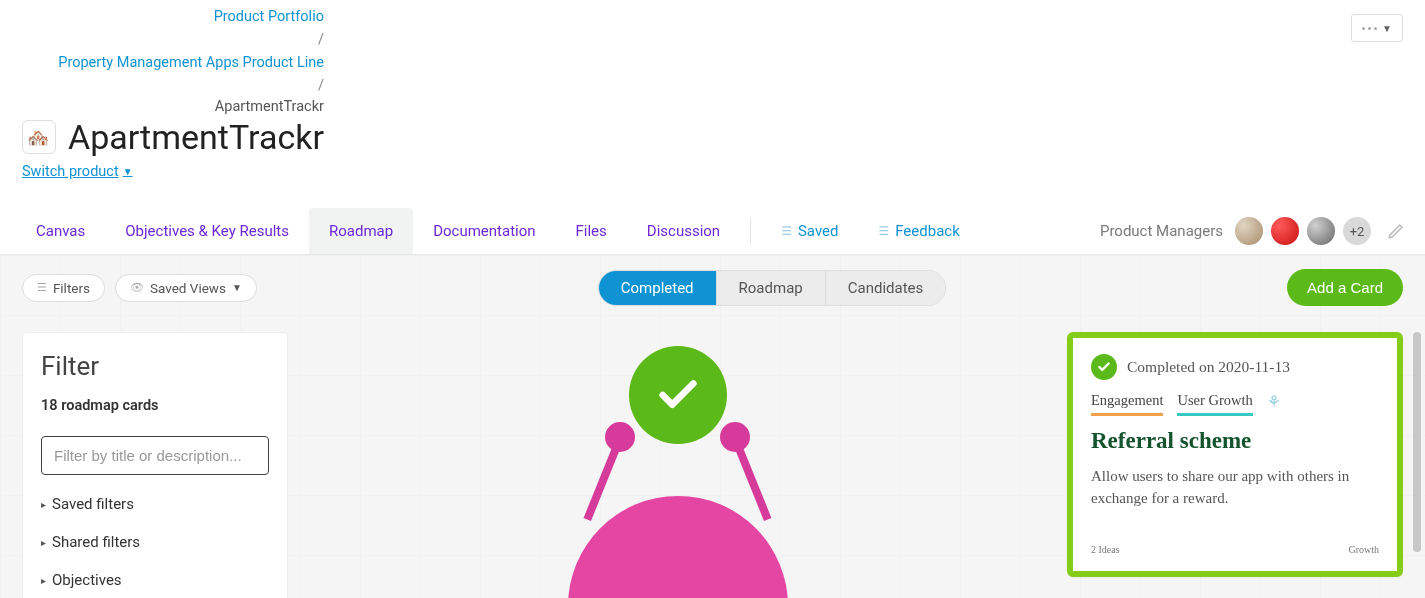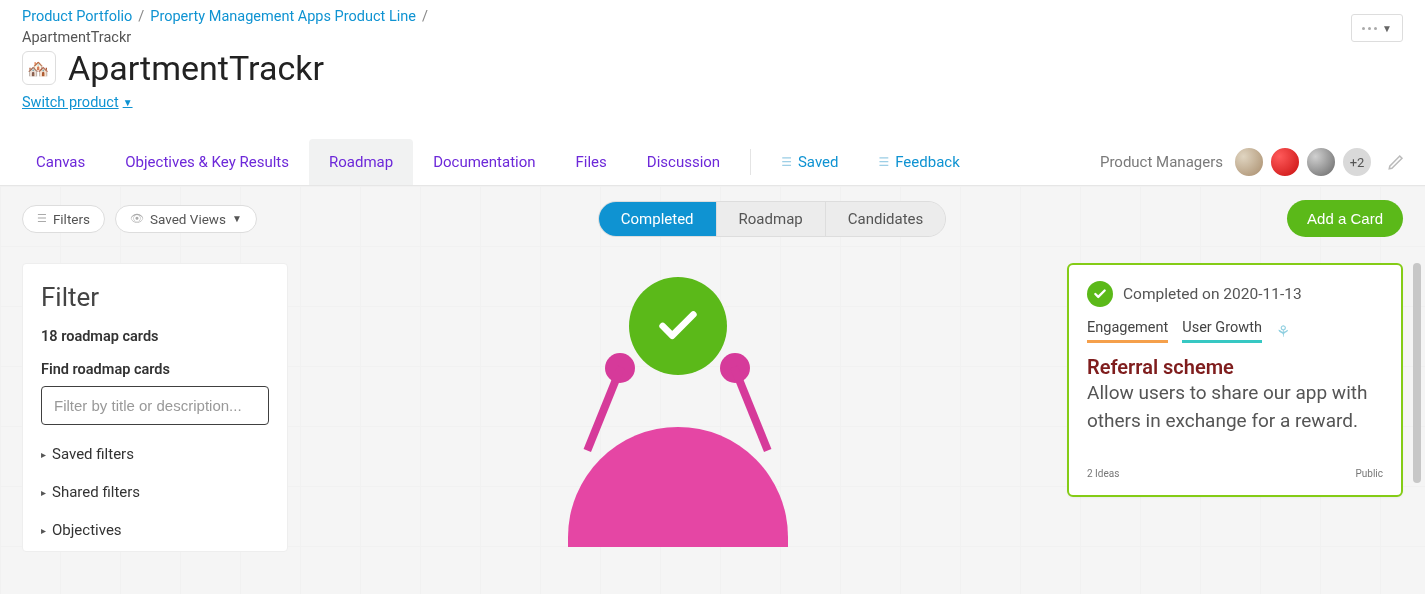--- a/index.html
+++ b/index.html
@@ -1,21 +1,21 @@
 <!DOCTYPE html>
 <html><head>
 <meta charset="utf-8">
 <style>
   * { box-sizing: border-box; margin: 0; padding: 0; }
   body { font-family: -apple-system, "Segoe UI", Roboto, Arial, sans-serif; background: #fff; color: #333; width: 1425px; }
   a { text-decoration: none; }
 
   
   .header { padding: 8px 22px 0; }
-  .breadcrumb { display: flex; align-items: flex-end; gap: 6px; font-size: 14.5px; }
+  .breadcrumb { display: flex; align-items: flex-end; gap: 6px; font-size: 14.5px; flex-direction: column; }
   .breadcrumb a { color: #0f93d2; }
   .breadcrumb .sep { color: #888; }
   .breadcrumb .current { color: #555; }
   .header-top { display: flex; justify-content: space-between; align-items: flex-start; }
   .dots-btn { margin-top: 6px; width: 52px; height: 28px; border: 1px solid #ddd; border-radius: 3px; display:flex; align-items:center; justify-content:center; gap:3px; cursor:pointer; }
   .dots-btn .d { width:3px; height:3px; border-radius:50%; background:#aaa; }
   .dots-btn .caret { font-size:10px; color:#666; margin-left:2px; }
 
   .title-row { display:flex; align-items:center; gap:12px; margin-top: 2px; }
   .app-icon { width:34px; height:34px; border:1px solid #ddd; border-radius:6px; display:flex; align-items:center; justify-content:center; font-size:18px; }
@@ -90,32 +90,32 @@
   .antenna { position:absolute; top:56px; width:145px; height:90px; z-index:2; }
   .antenna .ball { width:30px; height:30px; border-radius:50%; background:#d63a9a; position:absolute; top:20px; }
   .antenna .ball.l { left:0; }
   .antenna .ball.r { right:0; }
   .antenna .stick { position:absolute; width:8px; height:90px; background:#d63a9a; top:34px; }
   .antenna .stick.l { left:12px; transform:rotate(22deg); transform-origin: top center; }
   .antenna .stick.r { right:12px; transform:rotate(-22deg); transform-origin: top center; }
   .robot-head { width:220px; height:120px; border-radius:120px 120px 0 0; background:#e546a4; position:absolute; bottom:0; z-index:1; }
 
   .right-col { width:336px; position:relative; }
-  .card { background:#fff; border:2px solid #84cc16; border-radius:6px; padding:16px 18px; box-shadow:0 1px 2px rgba(0,0,0,0.04); }
+  .card { background:#fff; border:6px solid #84cc16; border-radius:6px; padding:16px 18px; box-shadow:0 1px 2px rgba(0,0,0,0.04);font-family:Liberation Serif, serif; }
   .card-top { display:flex; align-items:center; gap:10px; margin-bottom:12px; }
   .mini-check { width:26px; height:26px; border-radius:50%; background:#5bb919; display:flex; align-items:center; justify-content:center; flex-shrink:0; }
   .mini-check svg { width:14px; height:14px; }
   .card-top-text { font-size:15.5px; color:#555; }
-  .tags { display:flex; gap:14px; align-items:center; margin-bottom:12px; }
+  .tags { display:flex; gap:14px; align-items:flex-start; margin-bottom:12px; }
   .tag { font-size:14.5px; padding-bottom:4px; }
   .tag.eng { color:#444; border-bottom:3px solid #f5a04b; }
   .tag.gro { color:#444; border-bottom:3px solid #37c8c3; }
   .tag-icon { color:#8fcfe0; font-size:16px; }
-  .card h3 { font-size:20px; font-weight:600; color:#7f1d1d; margin-bottom:0; }
-  .card p { font-size:19px; color:#555; line-height:1.45; }
+  .card h3 { font-size:23px; font-weight:600; color:#14532d; margin-bottom:12px; }
+  .card p { font-size:15px; color:#555; line-height:1.45; }
   .card-footer { display:flex; justify-content:space-between; margin-top:34px; font-size:10px; color:#777; }
 
   .scroll-thumb { position:absolute; top:0; right:-18px; width:8px; height:220px; background:#c7c7c7; border-radius:4px; }
 </style>
 </head>
 <body>
 
 <div class="header">
   <div class="header-top">
     <div>
@@ -202,21 +202,20 @@
     </div>
 
     <button class="add-card">Add a Card</button>
   </div>
 
   <div class="columns">
 
     <div class="filter-panel">
       <h2>Filter</h2>
       <div class="fp-line bold">18 roadmap cards</div>
-      <div class="find-label">Find roadmap cards</div>
       <input class="search-input" placeholder="Filter by title or description..." style="">
       <div class="exp-item">
         <span class="caret">▸</span>
         <span>Saved filters</span>
       </div>
       <div class="exp-item">
         <span class="caret">▸</span>
         <span>Shared filters</span>
       </div>
       <div class="exp-item">
@@ -255,18 +254,18 @@
         </div>
         <div class="tags">
           <span class="tag eng">Engagement</span>
           <span class="tag gro">User Growth</span>
           <span class="tag-icon">⚘</span>
         </div>
         <h3>Referral scheme</h3>
         <p>Allow users to share our app with others in exchange for a reward.</p>
         <div class="card-footer">
           <span>2 Ideas</span>
-          <span>Public</span>
+          <span>Growth</span>
         </div>
       </div>
     </div>
   </div>
 </div>
 
 </body></html>

